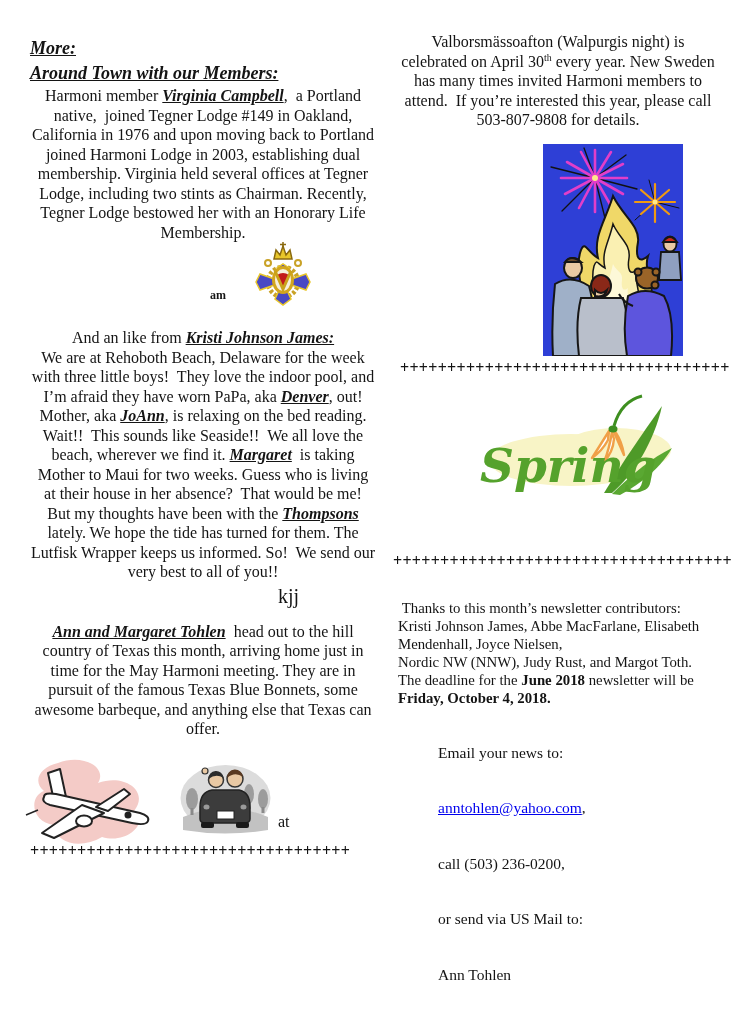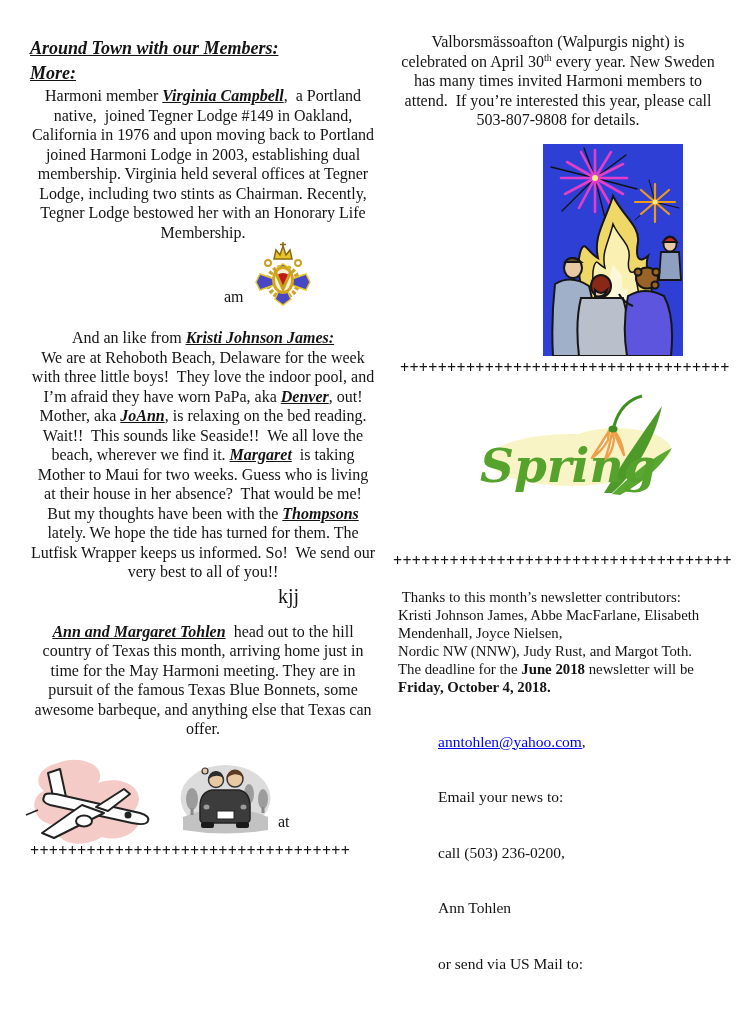--- a/index.html
+++ b/index.html
@@ -10,43 +10,43 @@
   .col-right{left:398px;top:32px;width:320px;}
   .h-ital{font-size:18px;font-weight:bold;font-style:italic;text-decoration:underline;line-height:25px;}
   .h-bold{font-size:19.5px;font-weight:bold;text-decoration:underline;line-height:26px;margin-bottom:2px;}
   .para{font-size:16px;line-height:19.5px;white-space:pre-wrap;text-align:center;}
   .name{font-weight:bold;font-style:italic;text-decoration:underline;}
   .b{font-weight:bold;}
   sup{font-size:0.62em;line-height:0;}
   .plus{font-size:16px;line-height:20px;letter-spacing:0.3px;white-space:nowrap;font-weight:bold;}
   .emblem-row{position:relative;height:86px;}
   .emblem-svg{position:absolute;left:224px;top:0px;}
-  .am-cap{position:absolute;left:194px;top:46px;font-size:16px;}
+  .am-cap{position:absolute;left:180px;top:46px;font-size:12px;font-weight:bold;}
   .kjj-cap{margin:4px 0 0 248px;font-size:20px;line-height:20px;}
   .tohlen{margin-top:16px;}
   .images-row{position:relative;height:86px;margin-top:16px;}
   .plane-svg{position:absolute;left:-6px;top:-2px;}
   .car-svg{position:absolute;left:148px;top:6px;}
   .at-cap{position:absolute;left:248px;top:58px;font-size:16px;}
   .bonfire-svg{display:block;margin:14px 0 0 145px;}
   .plus-r1{margin-top:2px;margin-left:2px;}
   .spring-svg{display:block;margin:12px 0 0 78px;}
   .plus-r2{margin-top:55px;margin-left:-5px;}
-  .contrib{font-size:14.8px;line-height:18px;margin-top:17px;white-space:pre-wrap;}
+  .contrib{font-size:14.8px;line-height:18px;margin-top:28px;white-space:pre-wrap;}
   .email-block{font-size:15.5px;line-height:18.5px;margin-left:40px;white-space:pre-wrap;}
   .email-block a{color:#0000ee;text-decoration:underline;cursor:pointer;}
 </style>
 </head>
 <body>
 
 <div class="page">
 
   <div class="col col-left">
+    <div class="h-ital">More:</div>
     <div class="h-ital">Around Town with our Members:</div>
-    <div class="h-ital">More:</div>
     <div class="para"><span>Harmoni member </span><span class="name">Virginia Campbell</span><span>,  a Portland native,  joined Tegner Lodge #149 in Oakland, California in 1976 and upon moving back to Portland joined Harmoni Lodge in 2003, establishing dual membership. Virginia held several offices at Tegner Lodge, including two stints as Chairman. Recently, Tegner Lodge bestowed her with an Honorary Life Membership.</span></div>
 
     <div class="emblem-row">
       <span class="am-cap">am</span>
       <svg class="emblem-svg" width="58" height="64" viewBox="0 0 58 64">
         <circle cx="29" cy="40" r="15" fill="none" stroke="#c9a227" stroke-width="4.5" stroke-dasharray="3,2"></circle>
         <polygon points="29,40 6,32 2,40 6,48" fill="#4848c4" stroke="#e8c62a" stroke-width="1.5"></polygon>
         <polygon points="29,40 52,32 56,40 52,48" fill="#4848c4" stroke="#e8c62a" stroke-width="1.5"></polygon>
         <polygon points="29,40 21,57 29,63 37,57" fill="#4848c4" stroke="#e8c62a" stroke-width="1.5"></polygon>
         <polygon points="29,40 23,26 29,22 35,26" fill="#4848c4" stroke="#e8c62a" stroke-width="1.5"></polygon>
@@ -202,23 +202,23 @@
     </svg>
 
     <div class="plus plus-r2">++++++++++++++++++++++++++++++++++++</div>
 
     <div class="contrib"><span> Thanks to this month’s newsletter contributors:
 Kristi Johnson James, Abbe MacFarlane, Elisabeth Mendenhall, Joyce Nielsen,
 Nordic NW (NNW), Judy Rust, and Margot Toth.
 The deadline for the </span><span class="b">June 2018</span><span> newsletter will be </span><span class="b">Friday, October 4, 2018.</span></div>
 
     <div class="email-block">
+      <div>Email your news to:</div>
       <div><a>anntohlen@yahoo.com</a><span>,</span></div>
-      <div>Email your news to:</div>
       <div>call (503) 236-0200,</div>
+      <div>or send via US Mail to:</div>
       <div>Ann Tohlen</div>
-      <div>or send via US Mail to:</div>
       
       
     </div>
 
   </div>
 </div>
 
 </body></html>

